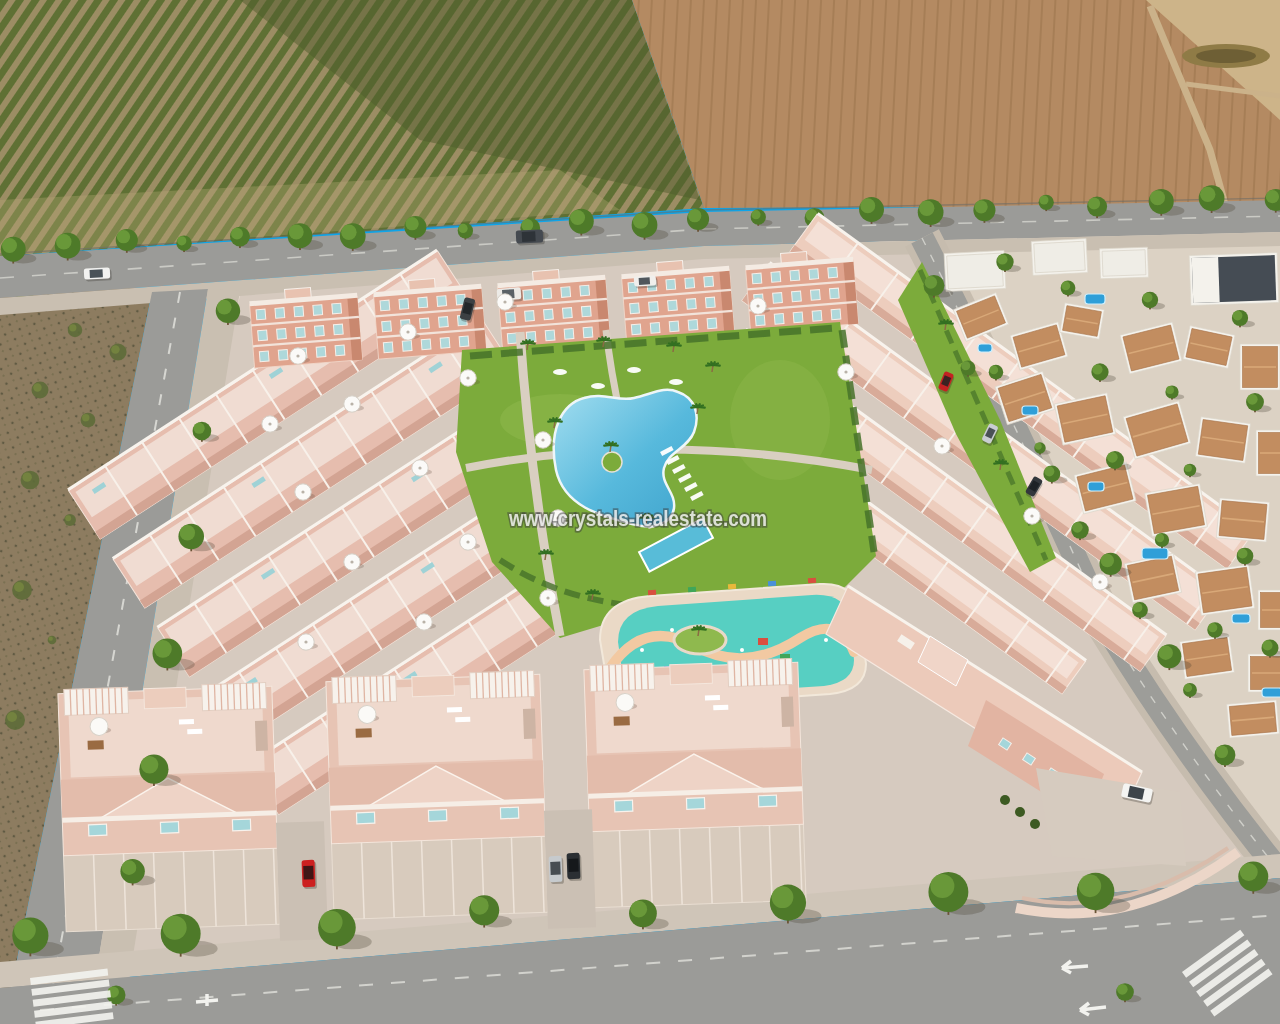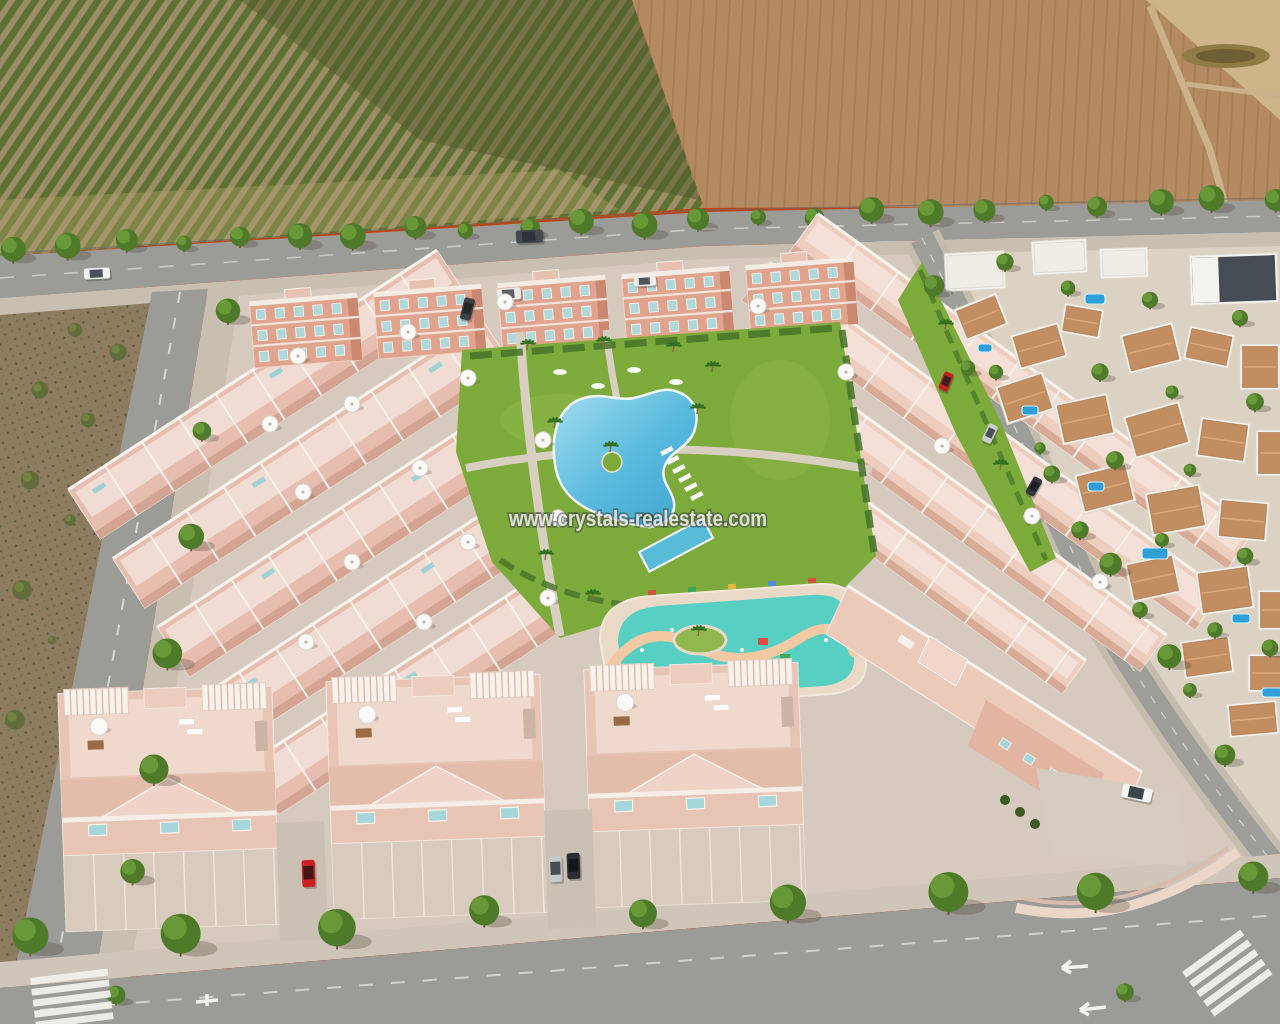--- a/index.html
+++ b/index.html
@@ -1,16 +1,16 @@
 <!DOCTYPE html>
 <html><head>
 <meta charset="utf-8">
 <style>
   html,body{margin:0;padding:0;background:#222;}
-  #stage{position:relative;width:1280px;height:1024px;overflow:hidden;background:#c2410c;
+  #stage{position:relative;width:1280px;height:1024px;overflow:hidden;background:#0ea5e9;
          font-family:"Liberation Sans",sans-serif;}
   #stage svg{position:absolute;left:0;top:0;}
   .wm{font-family:"Liberation Sans",sans-serif;font-weight:700;}
 </style>
 </head>
 <body>
 
 <div id="stage">
 <svg viewBox="0 0 1280 1024" width="1280" height="1024" role="img" aria-label="aerial render">
   <defs>

